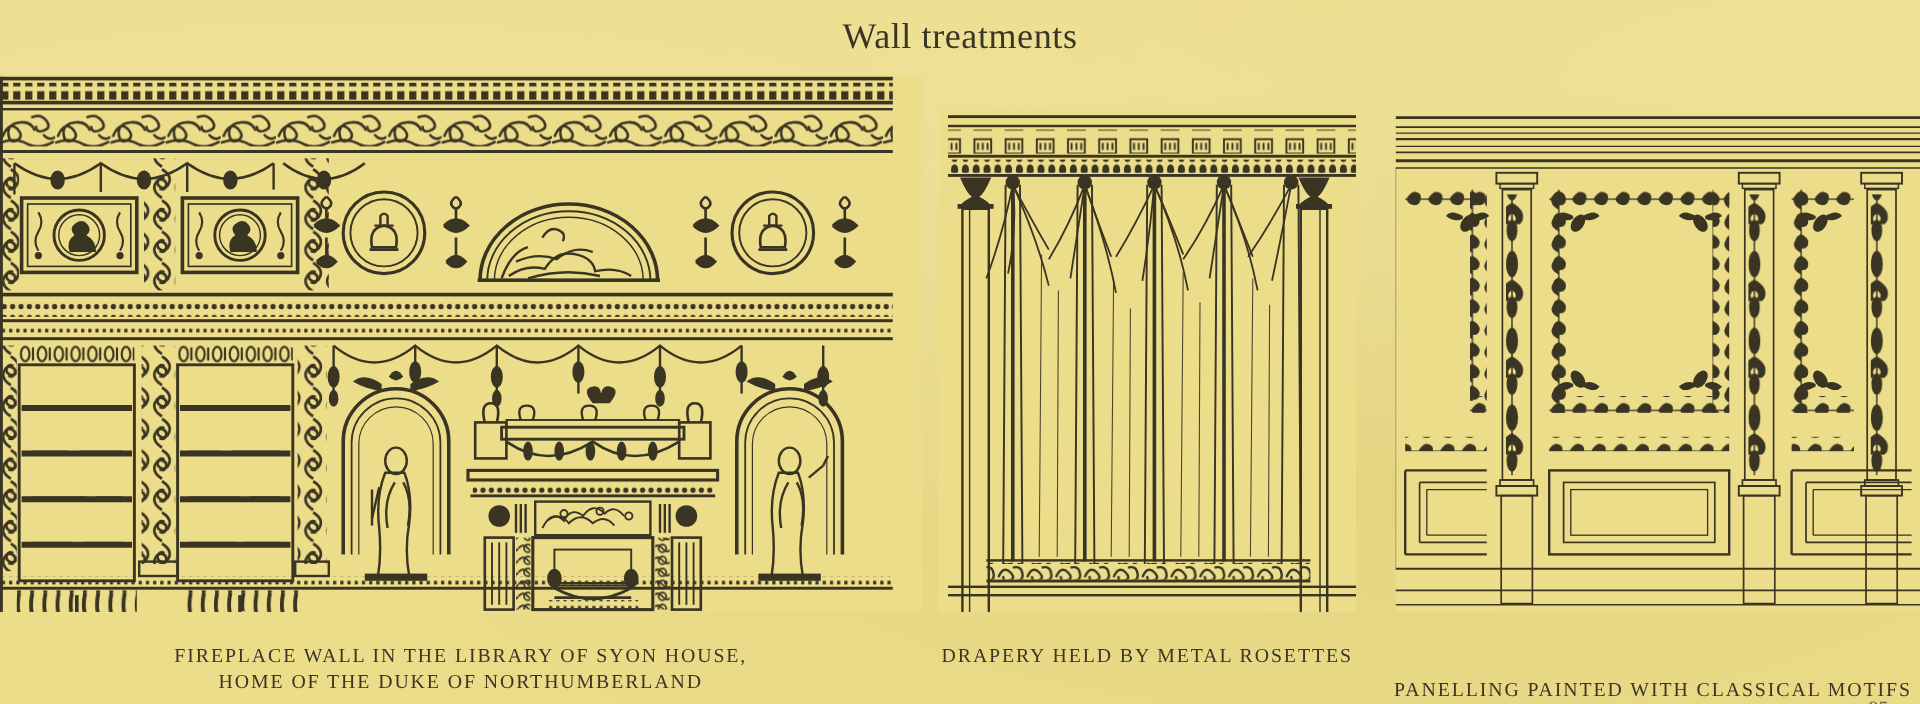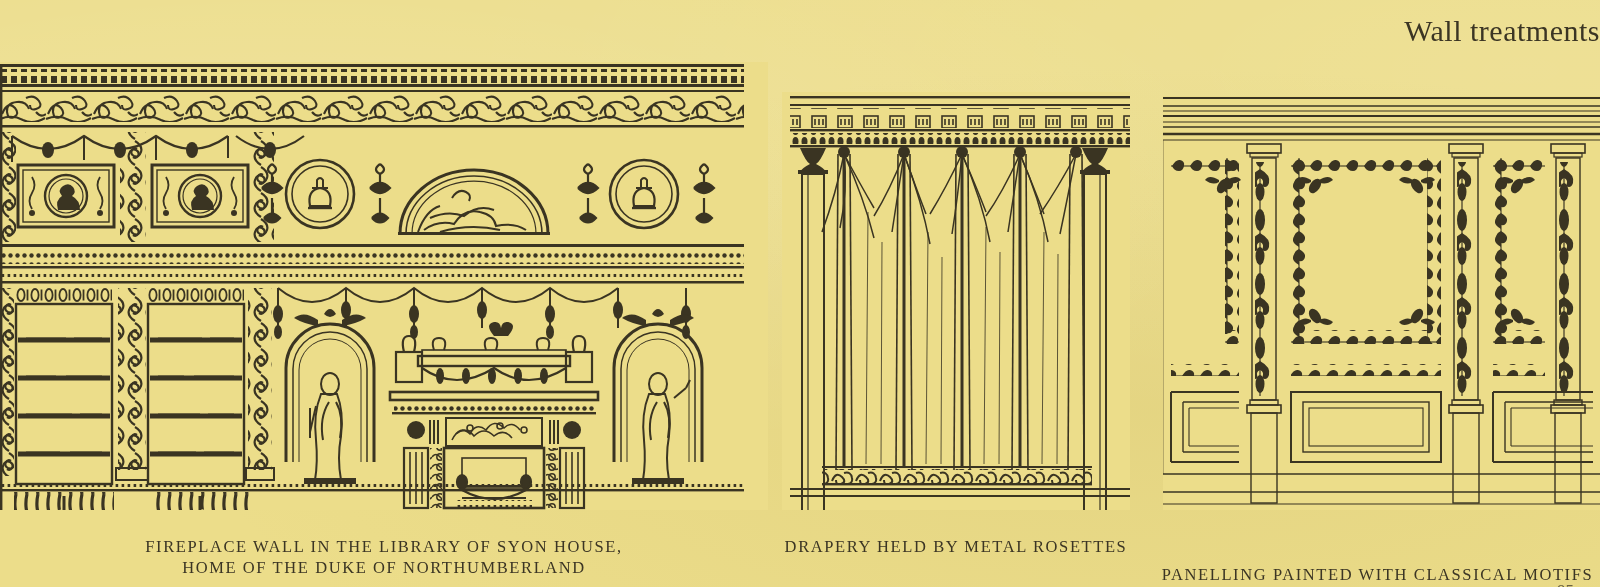--- a/index.html
+++ b/index.html
@@ -13,21 +13,21 @@
   
   .paper-grain{
     position:absolute;inset:0;pointer-events:none;
     background:
       radial-gradient(ellipse at 18% 30%, rgba(255,255,255,.16), rgba(255,255,255,0) 55%),
       radial-gradient(ellipse at 72% 70%, rgba(160,140,60,.10), rgba(0,0,0,0) 60%),
       radial-gradient(ellipse at 95% 12%, rgba(255,255,255,.10), rgba(0,0,0,0) 50%);
     mix-blend-mode:normal;
   }
   .title{
-    position:absolute;top:14px;left:0;width:1600px;text-align:right;
+    position:absolute;top:14px;left:0;width:1600px;text-align:center;
     font-size:30px;color:#3b3524;letter-spacing:.5px;
     font-family:"Liberation Serif", serif;
   }
   .plate{position:absolute;}
   #plate1{left:0;top:62px;width:768px;height:448px;}
   #plate2{left:782px;top:92px;width:348px;height:418px;}
   #plate3{left:1163px;top:96px;width:437px;height:414px;}
   .caption{
     position:absolute;text-align:center;color:#3b3524;
     font-family:"Liberation Serif", serif;

